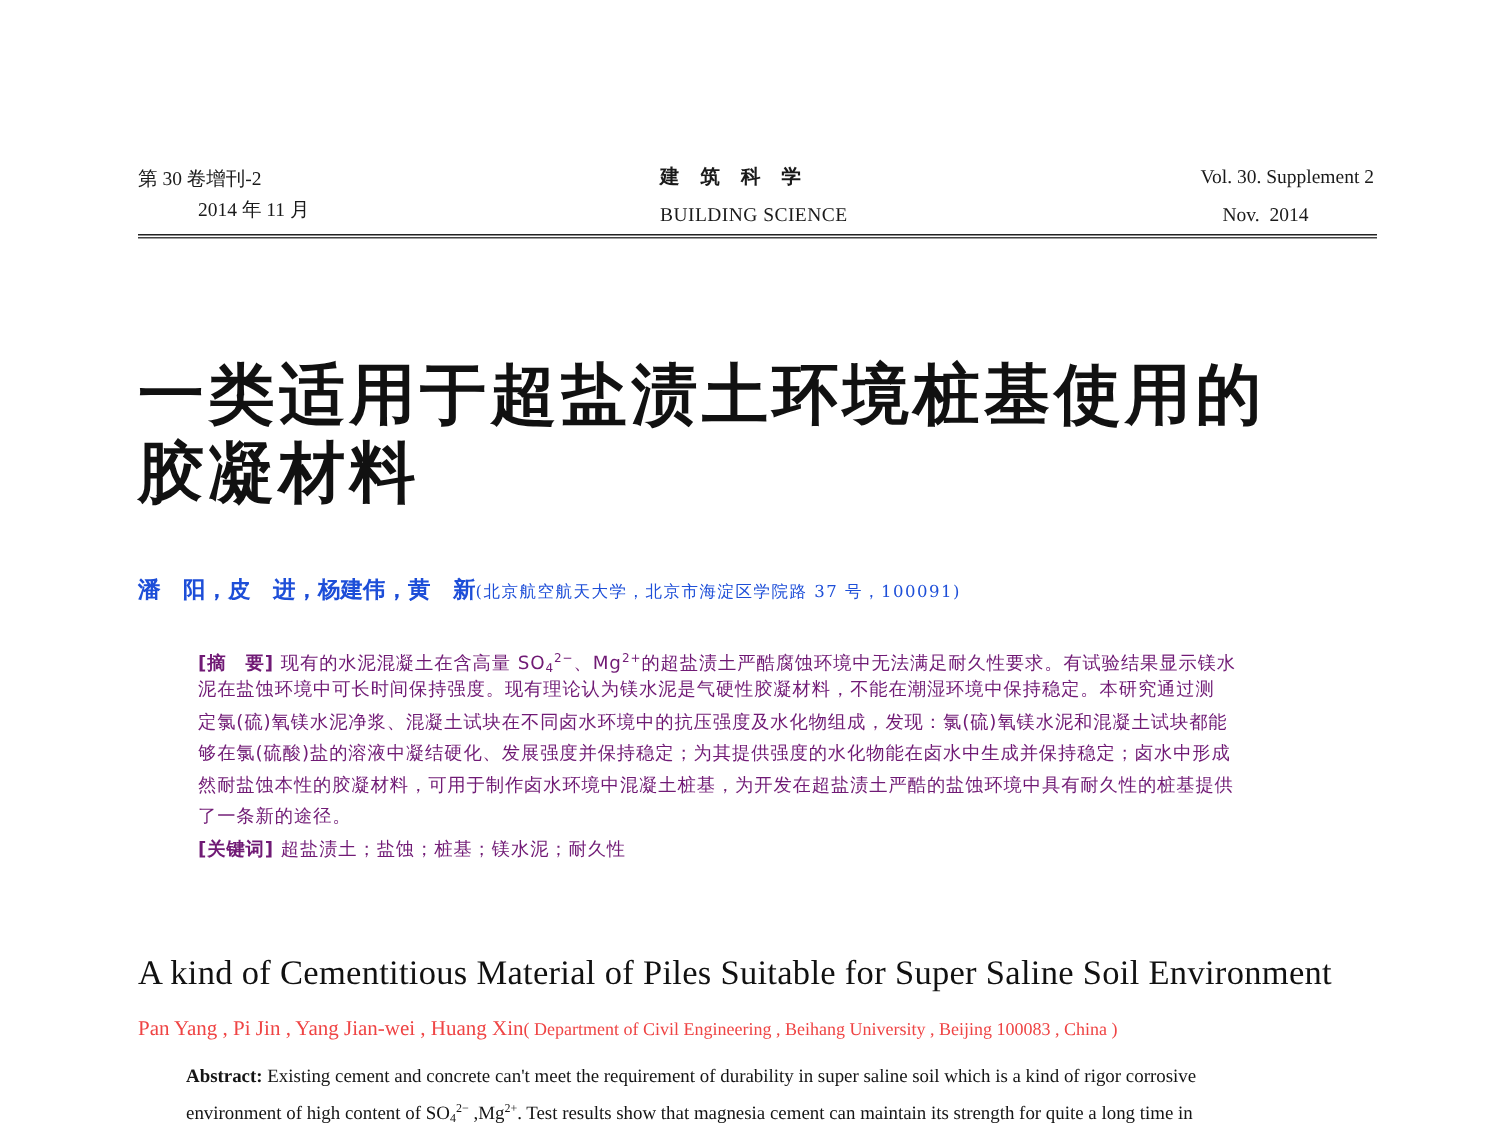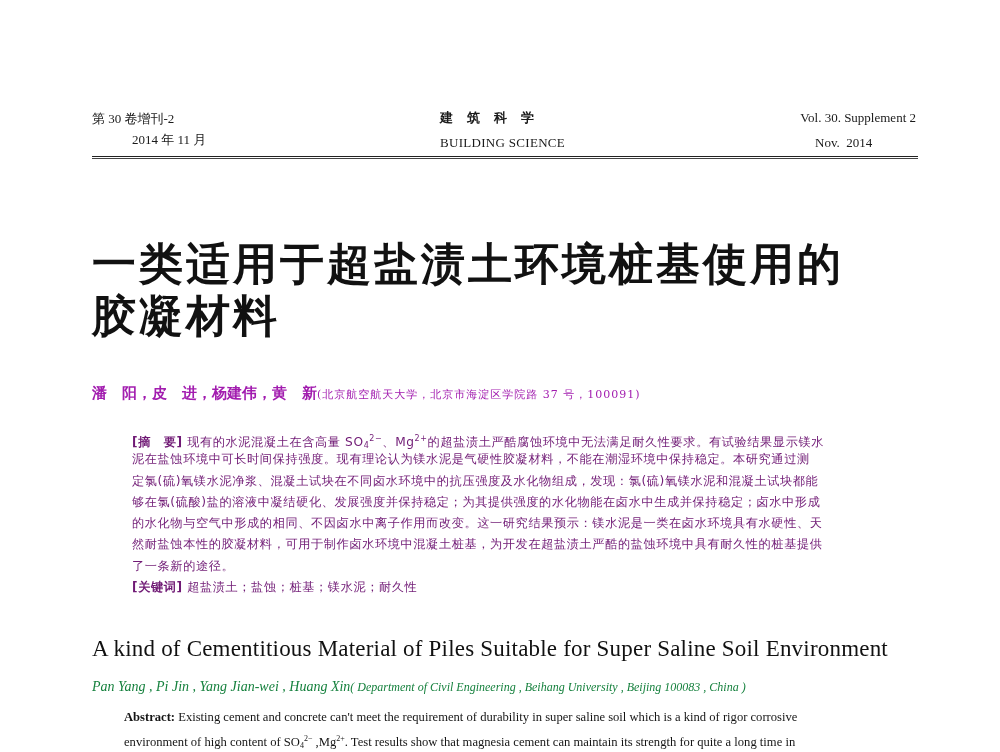--- a/index.html
+++ b/index.html
@@ -59,21 +59,21 @@
       line-height: 52px;
       letter-spacing: 3px;
       color: #111;
     }
 
     
     .authors-cn {
       font-family: "DejaVu Serif", serif;
       font-weight: bold;
       font-size: 15px;
-      color: #a21caf;
+      color: #1d4ed8;
     }
     .authors-cn .aff {
       font-weight: normal;
       font-size: 11px;
       letter-spacing: 1px;
     }
 
     
     .abs-cn {
       position: absolute;
@@ -94,23 +94,22 @@
 
     
     .title-en {
       font-family: "Liberation Serif", "DejaVu Serif", serif;
       font-size: 23px;
       color: #111;
       letter-spacing: 0.2px;
     }
     .authors-en {
       font-family: "Liberation Serif", "DejaVu Serif", serif;
-      font-style: italic;
       font-size: 14px;
-      color: #15803d;
+      color: #ef4444;
     }
     .authors-en .aff-en { font-size: 12px; }
 
     .abs-en {
       position: absolute;
       left: 92px;
       top: 707px;
       width: 826px;
       font-family: "Liberation Serif", "DejaVu Serif", serif;
       font-size: 12.6px;
@@ -138,21 +137,20 @@
 
   <div class="abs authors-cn" style="left:92px; top:384px;">
     <span style="white-space:pre;">潘　阳，皮　进，杨建伟，黄　新</span><span class="aff">(北京航空航天大学，北京市海淀区学院路 37 号，100091)</span>
   </div>
 
   <div class="abs-cn">
     <span class="line"><span class="label-bold">[摘　要]</span> <span>现有的水泥混凝土在含高量 SO</span><span class="sub">4</span><span class="sup">2−</span><span>、Mg</span><span class="sup">2+</span><span>的超盐渍土严酷腐蚀环境中无法满足耐久性要求。有试验结果显示镁水</span></span>
     <span class="line">泥在盐蚀环境中可长时间保持强度。现有理论认为镁水泥是气硬性胶凝材料，不能在潮湿环境中保持稳定。本研究通过测</span>
     <span class="line">定氯(硫)氧镁水泥净浆、混凝土试块在不同卤水环境中的抗压强度及水化物组成，发现：氯(硫)氧镁水泥和混凝土试块都能</span>
     <span class="line">够在氯(硫酸)盐的溶液中凝结硬化、发展强度并保持稳定；为其提供强度的水化物能在卤水中生成并保持稳定；卤水中形成</span>
-    <span class="line">的水化物与空气中形成的相同、不因卤水中离子作用而改变。这一研究结果预示：镁水泥是一类在卤水环境具有水硬性、天</span>
     <span class="line">然耐盐蚀本性的胶凝材料，可用于制作卤水环境中混凝土桩基，为开发在超盐渍土严酷的盐蚀环境中具有耐久性的桩基提供</span>
     <span class="line">了一条新的途径。</span>
     <span class="line"><span class="label-bold">[关键词]</span> <span>超盐渍土；盐蚀；桩基；镁水泥；耐久性</span></span>
   </div>
 
   <div class="abs title-en" style="left:92px; top:636px;">A kind of Cementitious Material of Piles Suitable for Super Saline Soil Environment</div>
 
   <div class="abs authors-en" style="left:92px; top:679px;">
     <span>Pan Yang , Pi Jin , Yang Jian-wei , Huang Xin</span><span class="aff-en">( Department of Civil Engineering , Beihang University , Beijing 100083 , China )</span>
   </div>

